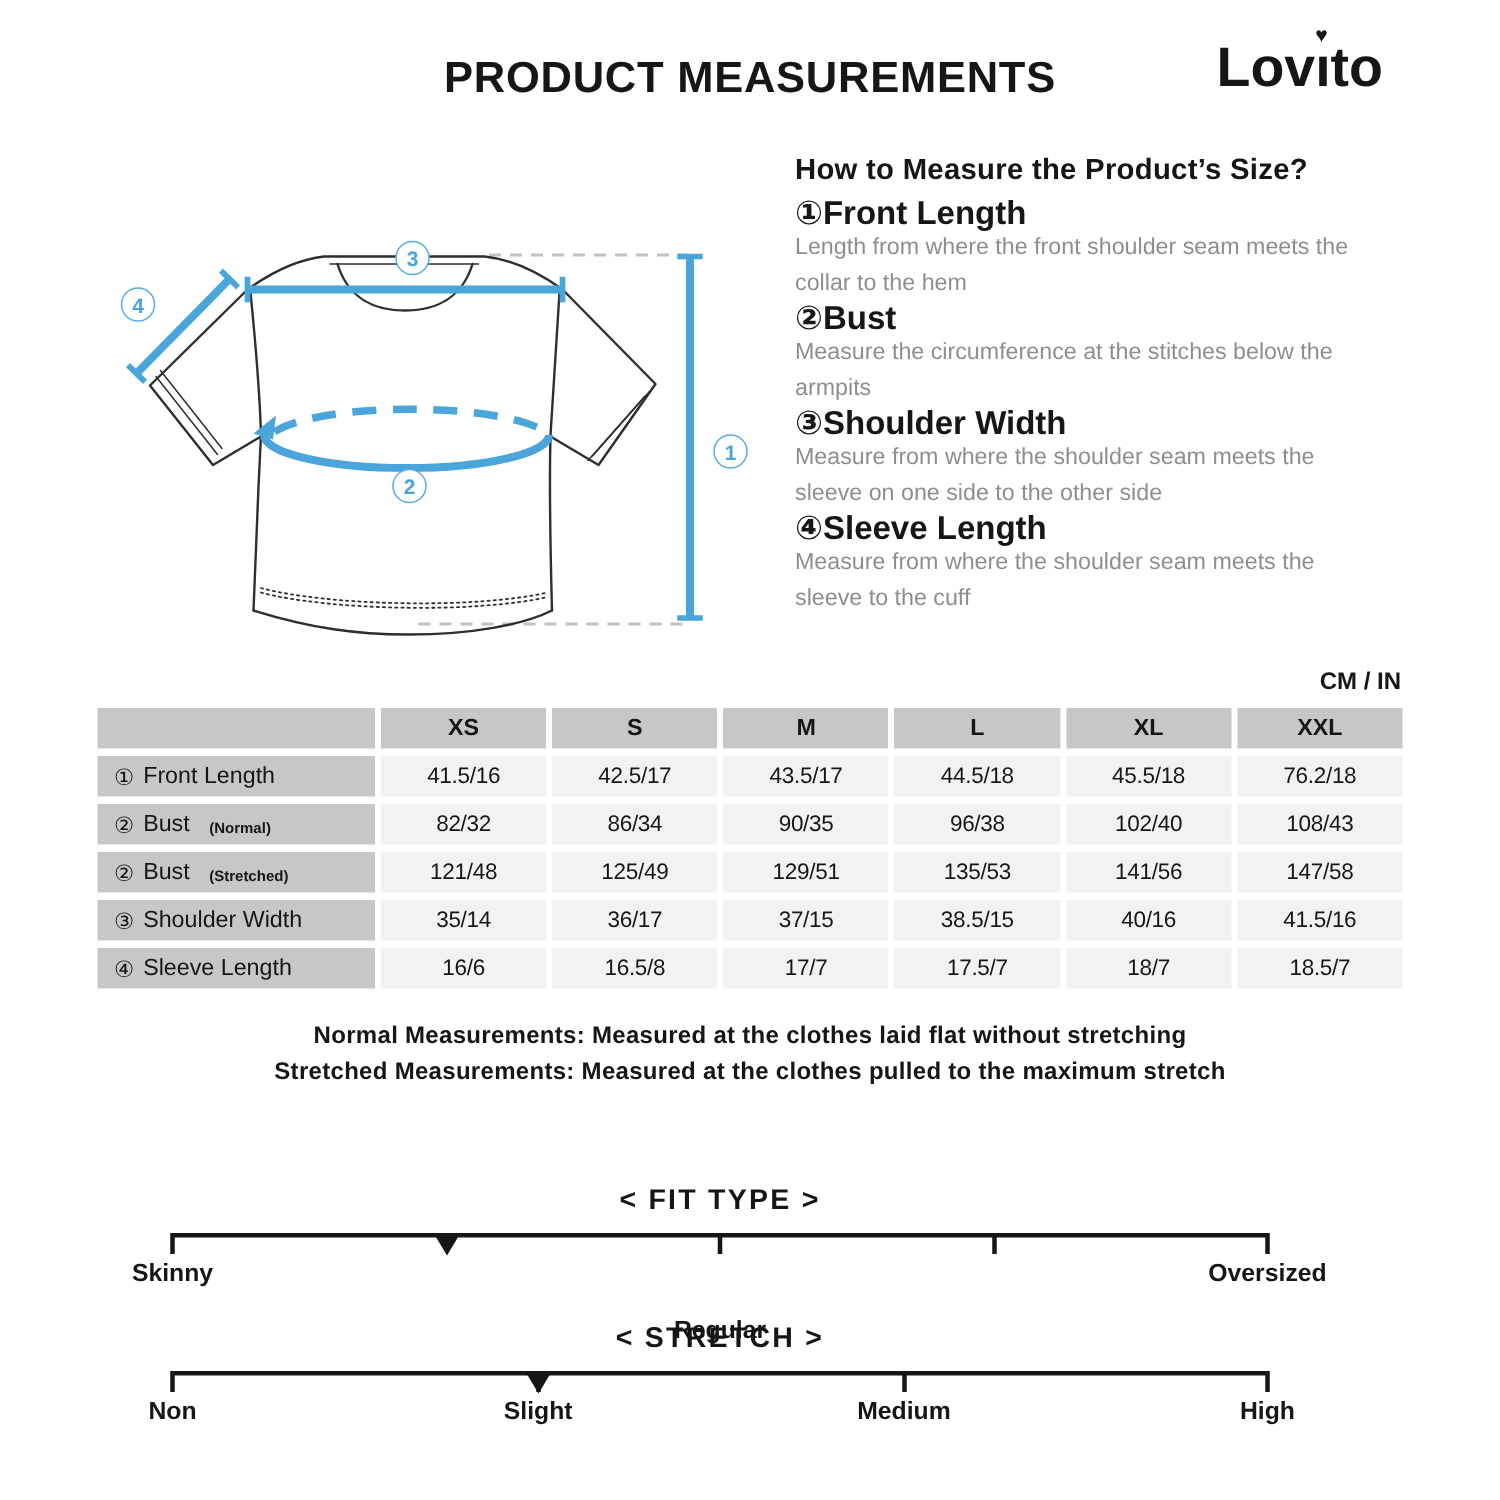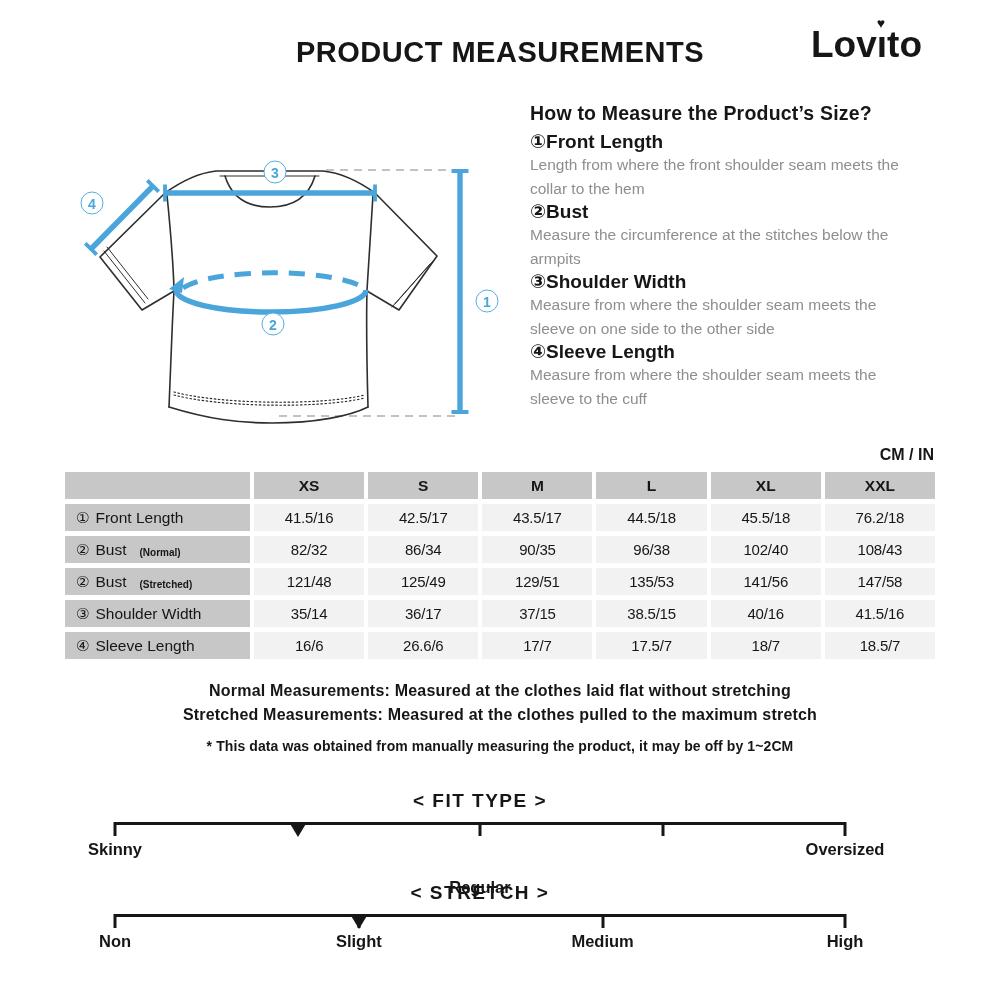--- a/index.html
+++ b/index.html
@@ -33,21 +33,21 @@
   .bcap{fill:none;stroke:var(--accent-blue);stroke-width:3.8}
   .bdash{fill:none;stroke:var(--accent-blue);stroke-width:5;stroke-dasharray:16 11}
   .barrow{fill:var(--accent-blue)}
   .dm{position:absolute;width:23px;height:23px;border:1.6px solid var(--accent-blue-light);
       border-radius:50%;background:#fff;color:var(--accent-blue);font-size:14px;font-weight:600;
       display:flex;align-items:center;justify-content:center;transform:translate(-50%,-50%)}
 
   
   .howto{position:absolute;left:530px;top:102px;width:414px}
   .howto-title{font-size:19.5px;font-weight:bold;margin-bottom:5px;letter-spacing:.2px}
-  .hitem-head{font-size:19px;font-weight:bold;line-height:23px}
+  .hitem-head{font-size:22px;font-weight:bold;line-height:23px}
   .hitem-desc{font-size:15.5px;color:var(--text-gray);line-height:23.5px;max-width:372px}
 
   
   .unit{position:absolute;top:446px;right:66px;font-size:16px;font-weight:bold}
   .size-table{position:absolute;left:65px;top:472px;width:870px;display:grid;
               grid-template-columns:185px repeat(6,1fr);column-gap:4px;row-gap:5px;
               grid-auto-rows:27px;font-size:15px}
   .cell{display:flex;align-items:center;justify-content:center;white-space:nowrap}
   .cell.head{background:var(--table-gray);font-weight:bold;font-size:15.5px}
   .cell.rowlabel{background:var(--table-gray);justify-content:flex-start;padding-left:11px;
@@ -198,32 +198,31 @@
     <div class="cell val">38.5/15</div>
     <div class="cell val">40/16</div>
     <div class="cell val">41.5/16</div>
 
     <div class="cell rowlabel">
         <span class="rownum">④</span>
         <span>Sleeve Length</span>
         <span class="sub"></span>
       </div>
     <div class="cell val">16/6</div>
-    <div class="cell val">26.6/6</div>
+    <div class="cell val">16.5/8</div>
     <div class="cell val">17/7</div>
     <div class="cell val">17.5/7</div>
     <div class="cell val">18/7</div>
     <div class="cell val">18.5/7</div>
   </div>
 
   <div class="notes">
     <div>Normal Measurements: Measured at the clothes laid flat without stretching</div>
     <div>Stretched  Measurements: Measured at the clothes pulled to the maximum stretch</div>
   </div>
-  <div class="disclaimer">* This data was obtained from manually measuring the product, it may be off by 1~2CM</div>
 
   <div class="scale" style="top:790px">
     <div class="scale-title">&lt; FIT TYPE &gt;</div>
     <div class="scale-track">
         <div class="track-line"></div>
         <div class="tick" style="left: 0%;"></div>
         <div class="tick" style="left: 50%;"></div>
         <div class="tick" style="left: 75%;"></div>
         <div class="tick" style="left: 100%;"></div>
         <div class="marker" style="left: 25%;"></div>

